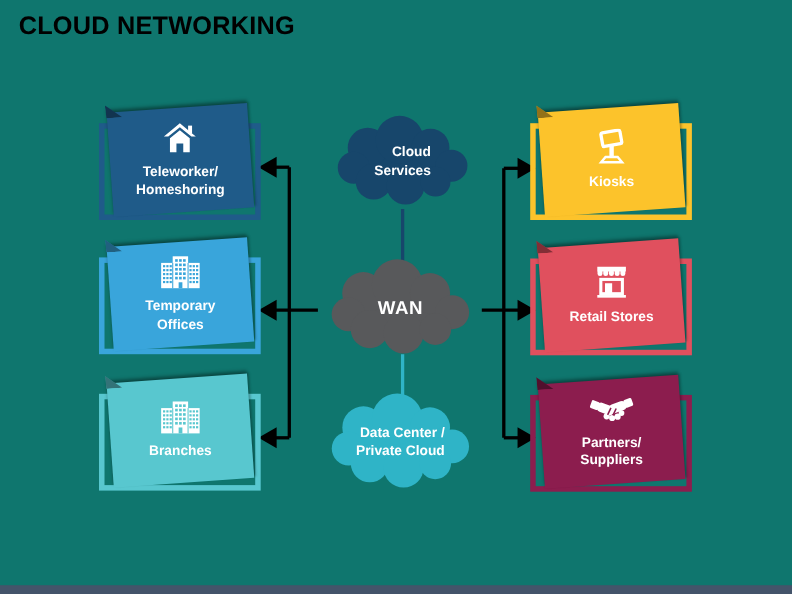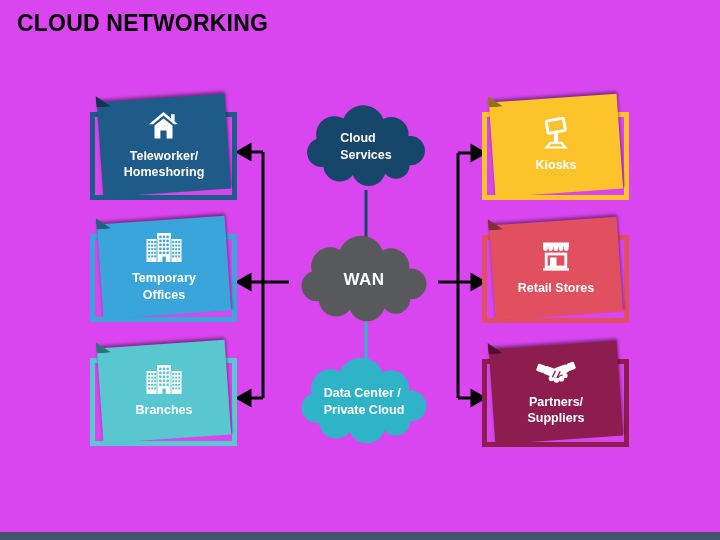--- a/index.html
+++ b/index.html
@@ -1,17 +1,17 @@
 <!DOCTYPE html>
 <html><head>
 <meta charset="utf-8">
 <style>
   html,body{margin:0;padding:0;background:#fff;}
   #slide{
-    position:relative;width:720px;height:540px;background:#d946ef;overflow:hidden;
+    position:relative;width:720px;height:540px;background:#0f766e;overflow:hidden;
     font-family:"Liberation Sans","DejaVu Sans",sans-serif;
   }
   
   .title{
     position:absolute;left:17px;top:10px;font-size:23px;font-weight:bold;
     color:#000;letter-spacing:.2px;
   }
   .subtitle{
     position:absolute;left:17px;top:44px;font-size:17px;color:#000;
   }
@@ -42,21 +42,21 @@
   .card .ic{display:block;}
   .card .label{
     color:#fff;font-weight:bold;font-size:12.5px;line-height:1.3;
     text-align:center;white-space:pre-line;
   }
   
   .cloud{position:absolute;}
   .cloud svg{position:absolute;left:0;top:0;}
   .cloud .label{
     position:absolute;inset:0;display:flex;align-items:center;justify-content:center;
-    color:#fff;font-weight:bold;font-size:12.5px;line-height:1.35;text-align:left;
+    color:#fff;font-weight:bold;font-size:12.5px;line-height:1.35;text-align:right;
     white-space:pre-line;
   }
   .cloud.big-label .label{font-size:17px;letter-spacing:.5px;}
 </style>
 </head>
 <body>
 
 <div id="slide">
 
   <div class="title">CLOUD NETWORKING</div>

